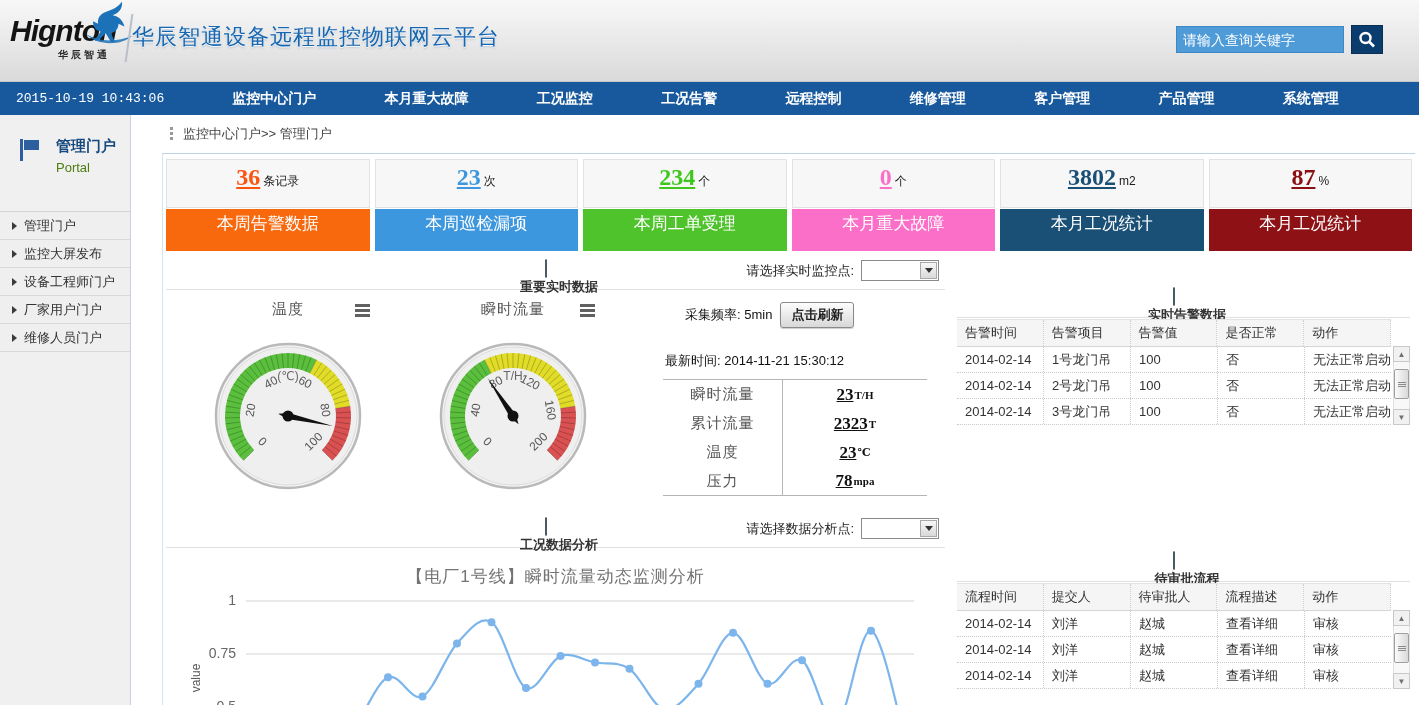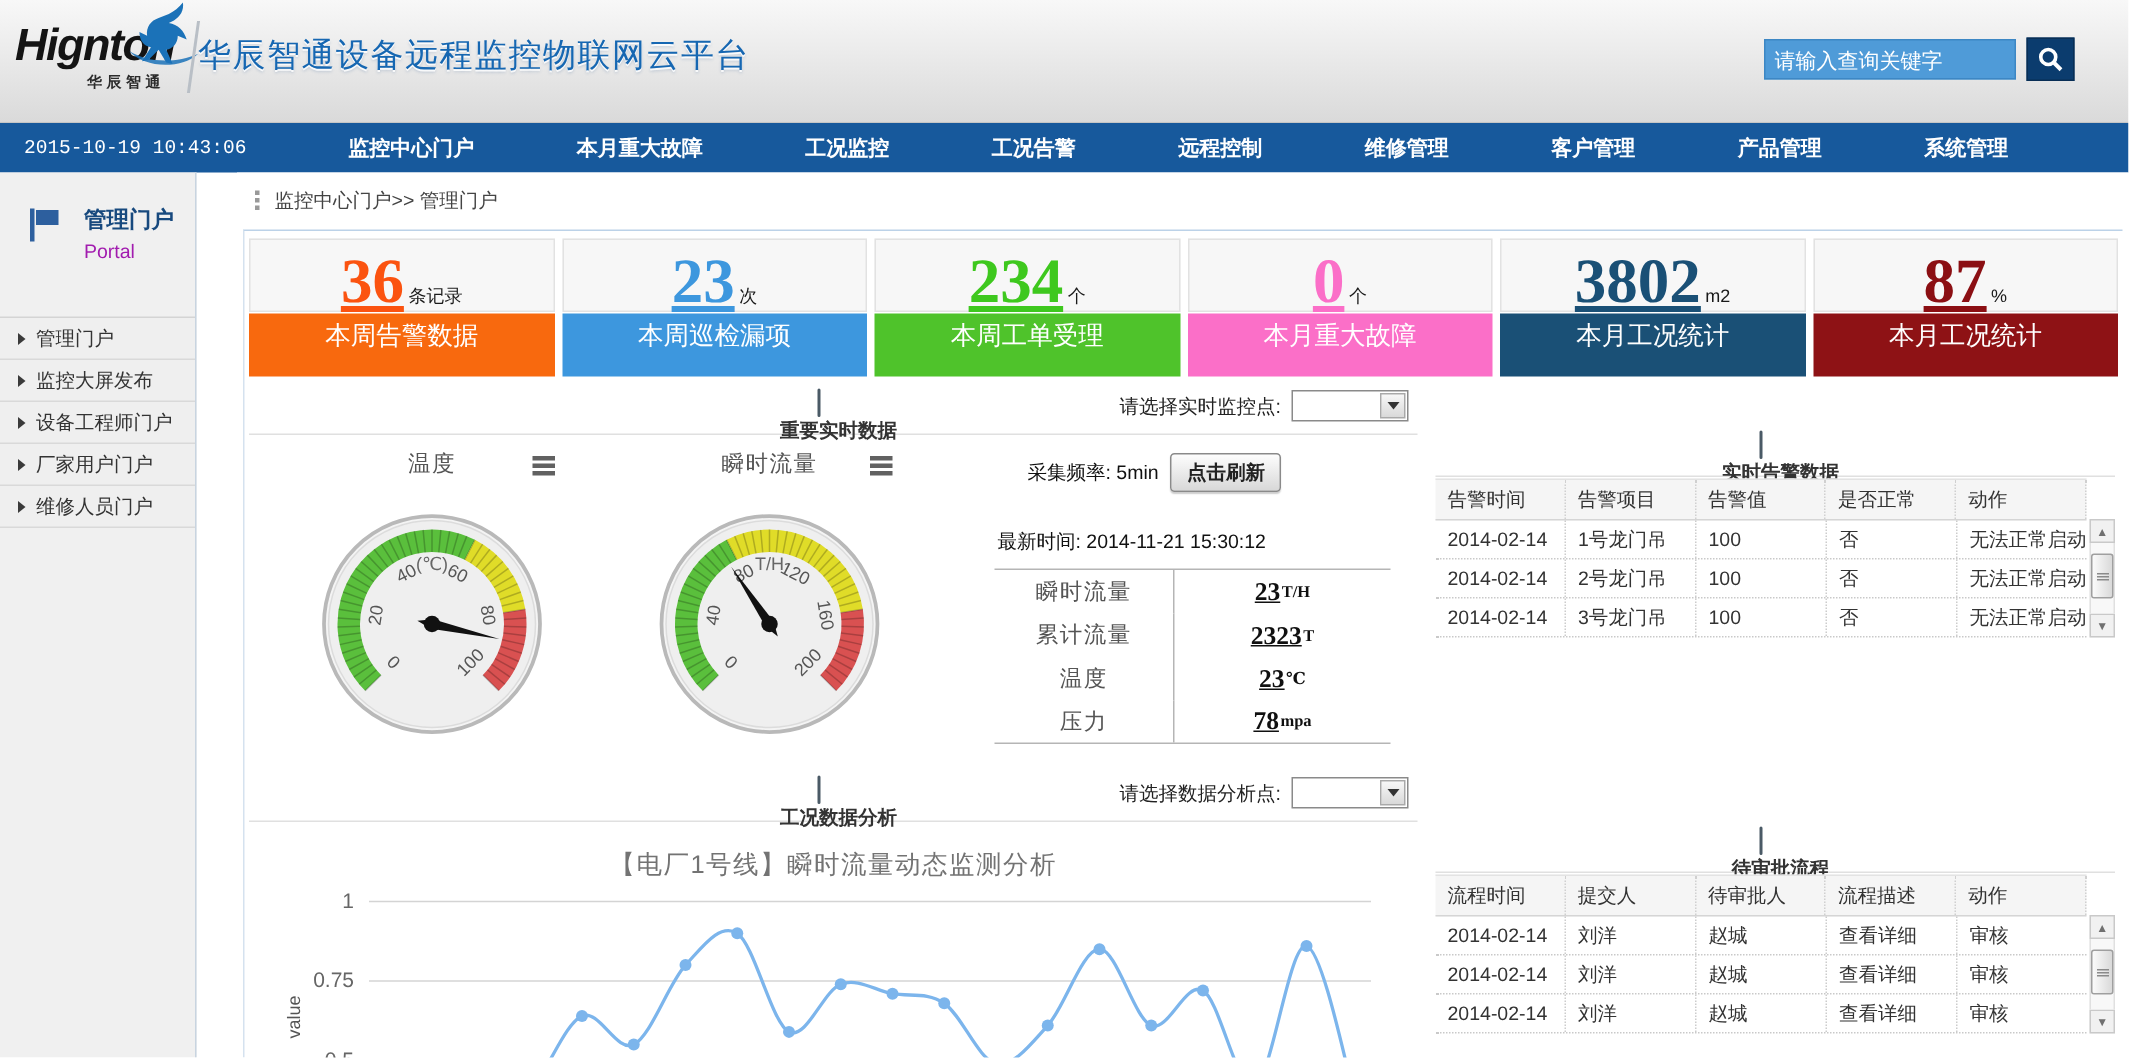--- a/index.html
+++ b/index.html
@@ -27,38 +27,38 @@
   
   .nav-bar{position:absolute;left:0;top:82px;width:100%;height:33px;background:#17599c;display:flex;align-items:center;}
   .nav-time{width:198px;padding-left:16px;color:#fff;font-family:"Liberation Mono","DejaVu Sans Mono",monospace;font-size:13px;}
   .nav-items{flex:1;display:flex;justify-content:space-around;padding-right:46px;}
   .nav-item{color:#fff;font-size:14px;font-weight:bold;cursor:pointer;white-space:nowrap;}
   
   .sidebar{position:absolute;left:0;top:115px;width:131px;bottom:0;background:#f0f0f0;border-right:1px solid #c8d4e0;}
   .portal-head{display:flex;align-items:flex-start;padding:22px 0 20px 17px;}
   .portal-texts{margin-left:13px;}
   .portal-title{font-size:15px;font-weight:bold;color:#17497e;}
-  .portal-sub{font-size:13px;color:#a21caf;margin-top:4px;}
+  .portal-sub{font-size:13px;color:#4d7c0f;margin-top:4px;}
   .side-menu{border-top:1px solid #d4d4d4;margin-top:16px;}
   .side-item{height:28px;line-height:27px;border-bottom:1px solid #d9d9d9;padding-left:24px;
     font-size:13px;color:#333;cursor:pointer;position:relative;background:#efefef;}
   .side-item::before{content:"";position:absolute;left:12px;top:10px;border-left:5px solid #3a3a3a;
     border-top:4px solid transparent;border-bottom:4px solid transparent;}
   
   .main{position:absolute;left:158px;top:115px;right:0;bottom:0;background:#fff;}
   .breadcrumb{height:37px;display:flex;align-items:center;padding-left:10px;font-size:13px;color:#444;}
   .bc-dots{width:3px;height:3px;background:#999;box-shadow:0 5px #999,0 10px #999;margin:-10px 10px 0 2px;}
   .content-box{position:absolute;left:4px;right:4px;top:38px;bottom:0;
     border-top:1px solid #bcd2e8;border-left:1px solid #d5e2ef;}
   
   .cards{display:flex;gap:5px;padding:5px 3px 0 3px;}
   .stat-card{flex:1;cursor:pointer;}
   .stat-num-box{height:49px;background:#f7f7f7;border:1px solid #e2e2e2;display:flex;
     align-items:baseline;justify-content:center;padding-top:4px;}
-  .stat-value{font-family:"Liberation Serif","DejaVu Serif",serif;font-size:42px;font-weight:bold;
+  .stat-value{font-family:"Liberation Serif","DejaVu Serif",serif;font-size:24px;font-weight:bold;
     text-decoration:underline;line-height:1.15;}
   .stat-unit{font-size:12px;color:#1a1a1a;margin-left:3px;}
   .stat-label{height:42px;line-height:30px;text-align:center;color:#fff;font-size:17px;margin-top:1px;}
   
   .cols{display:flex;gap:12px;padding:9px 5px 0 3px;}
   .col-left{width:779px;flex:none;}
   .col-right{flex:1;min-width:0;margin-top:28px;}
   
   .panel-head{height:30px;display:flex;align-items:center;border-bottom:1px solid #e0e0e0;position:relative;flex-direction:column;}
   .panel-title{font-size:13px;font-weight:bold;color:#333;margin-left:7px;}

